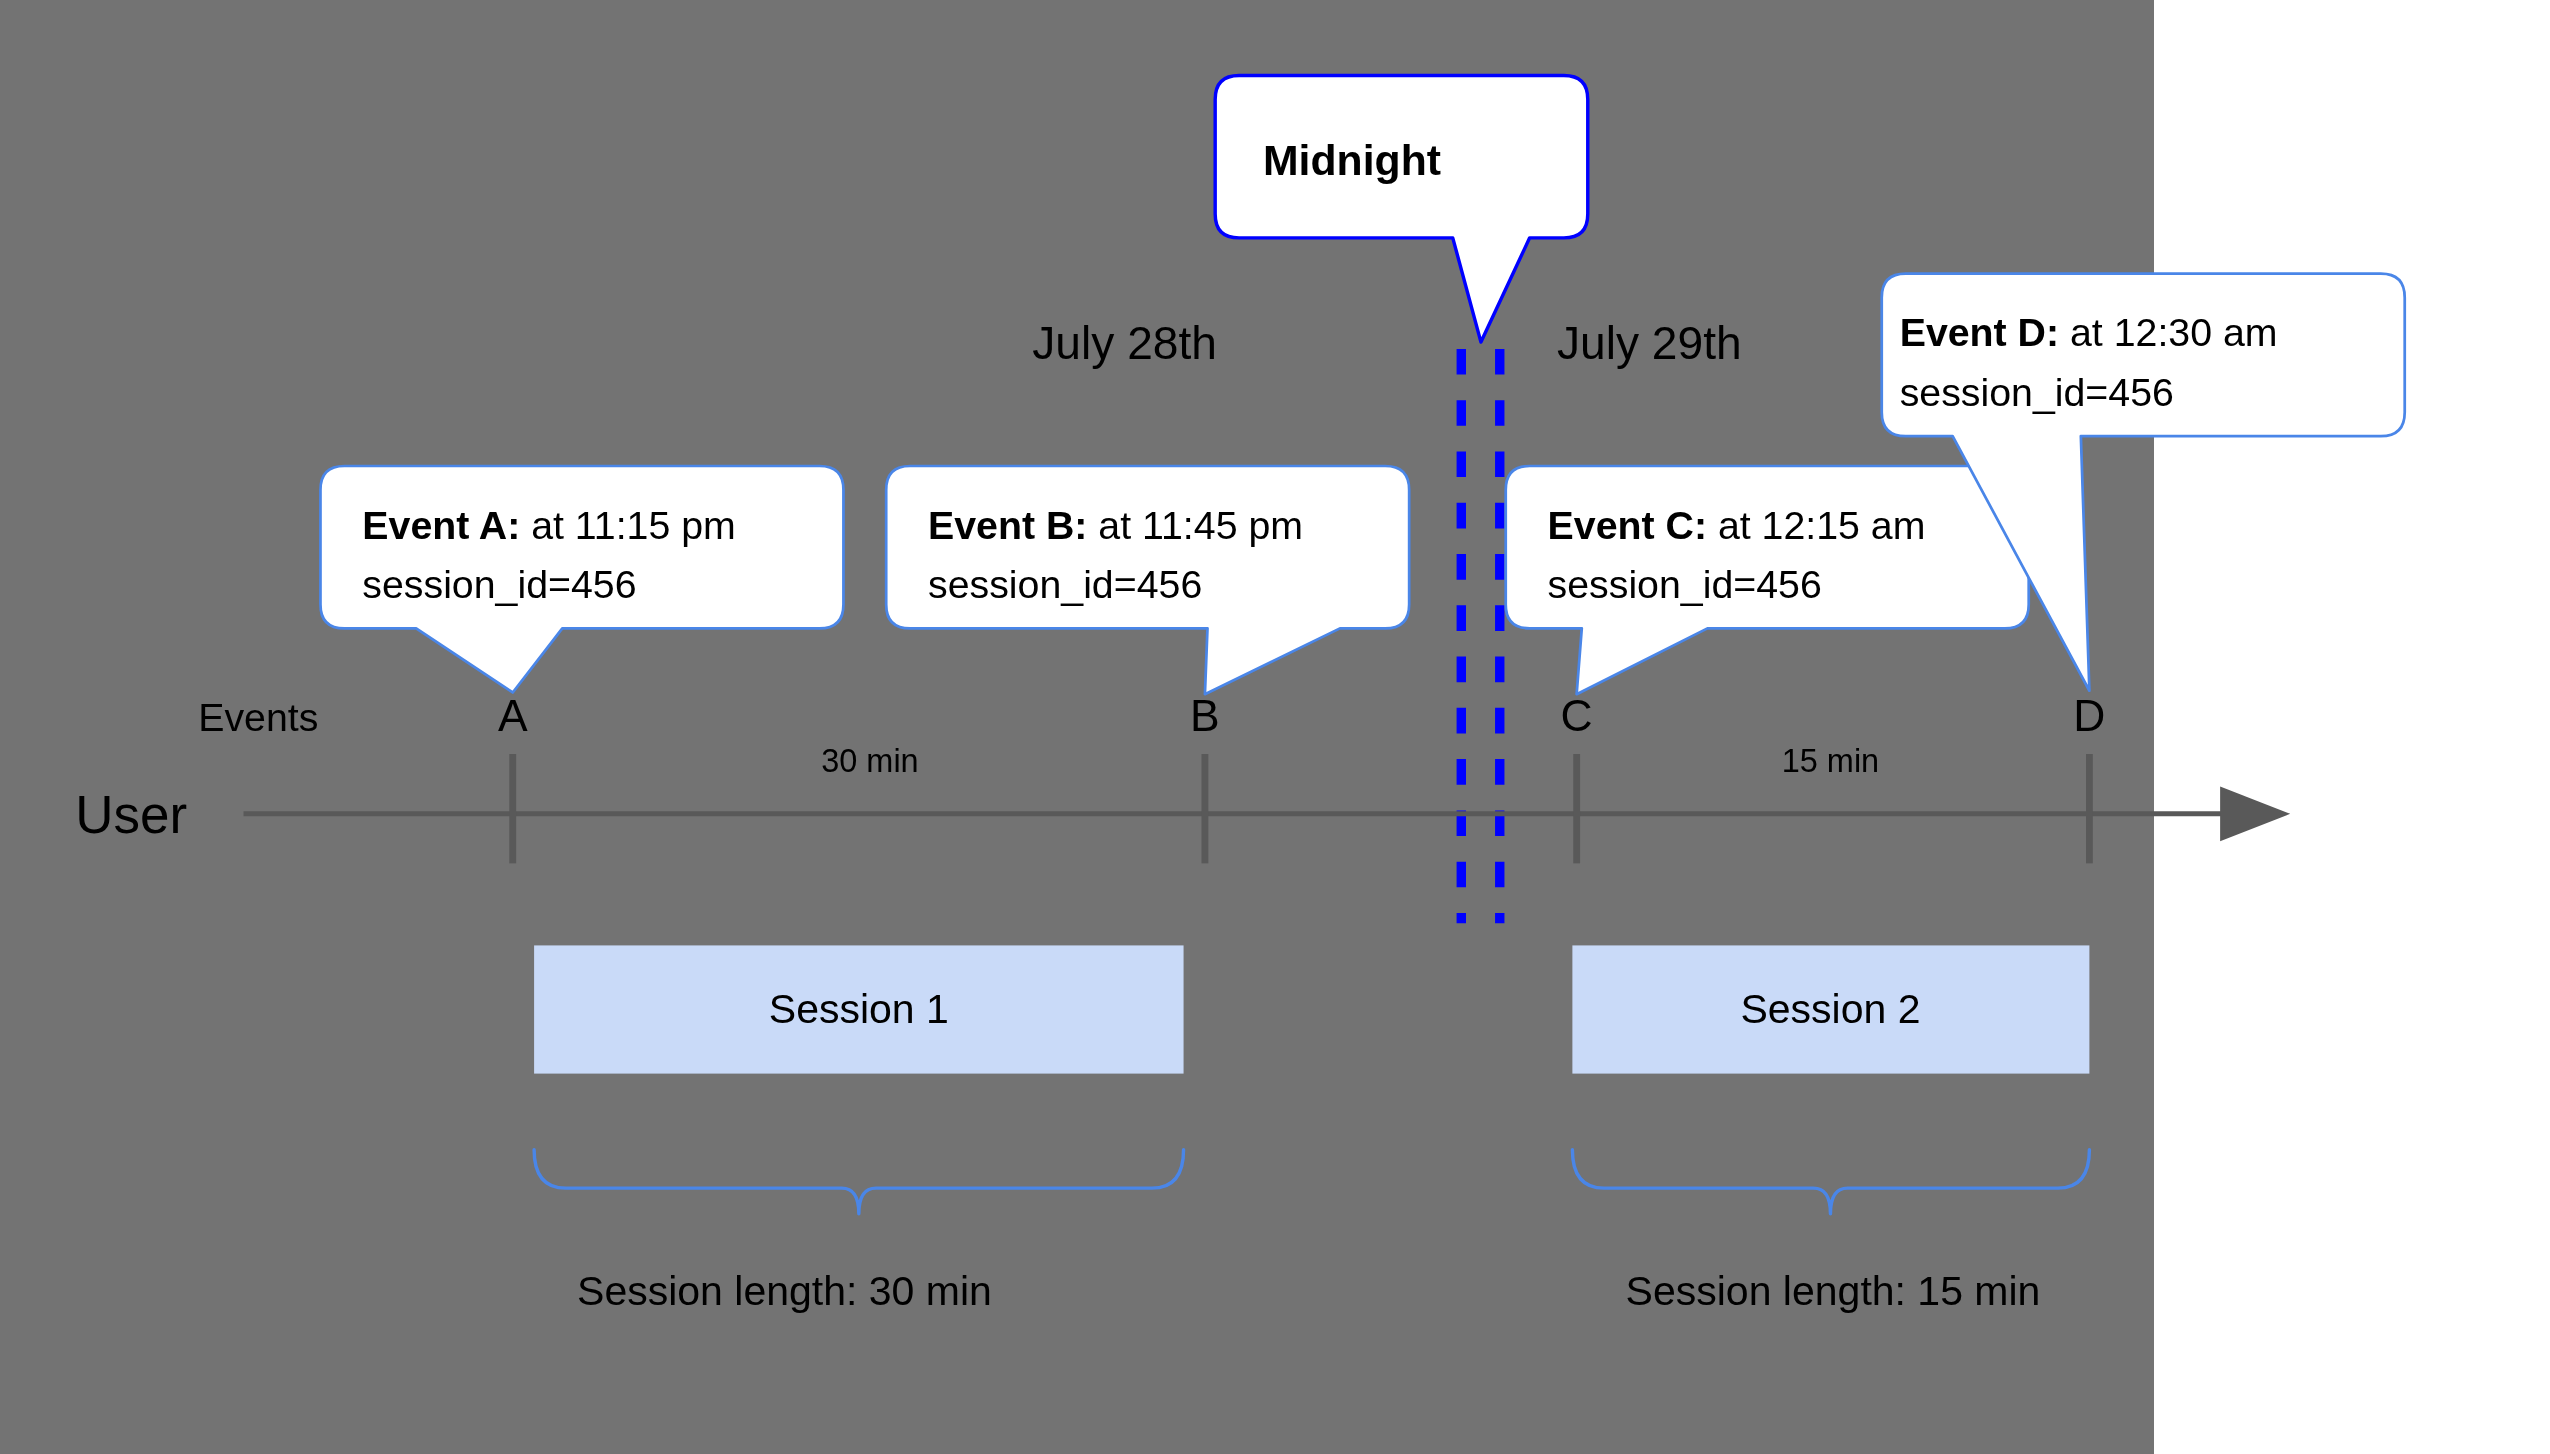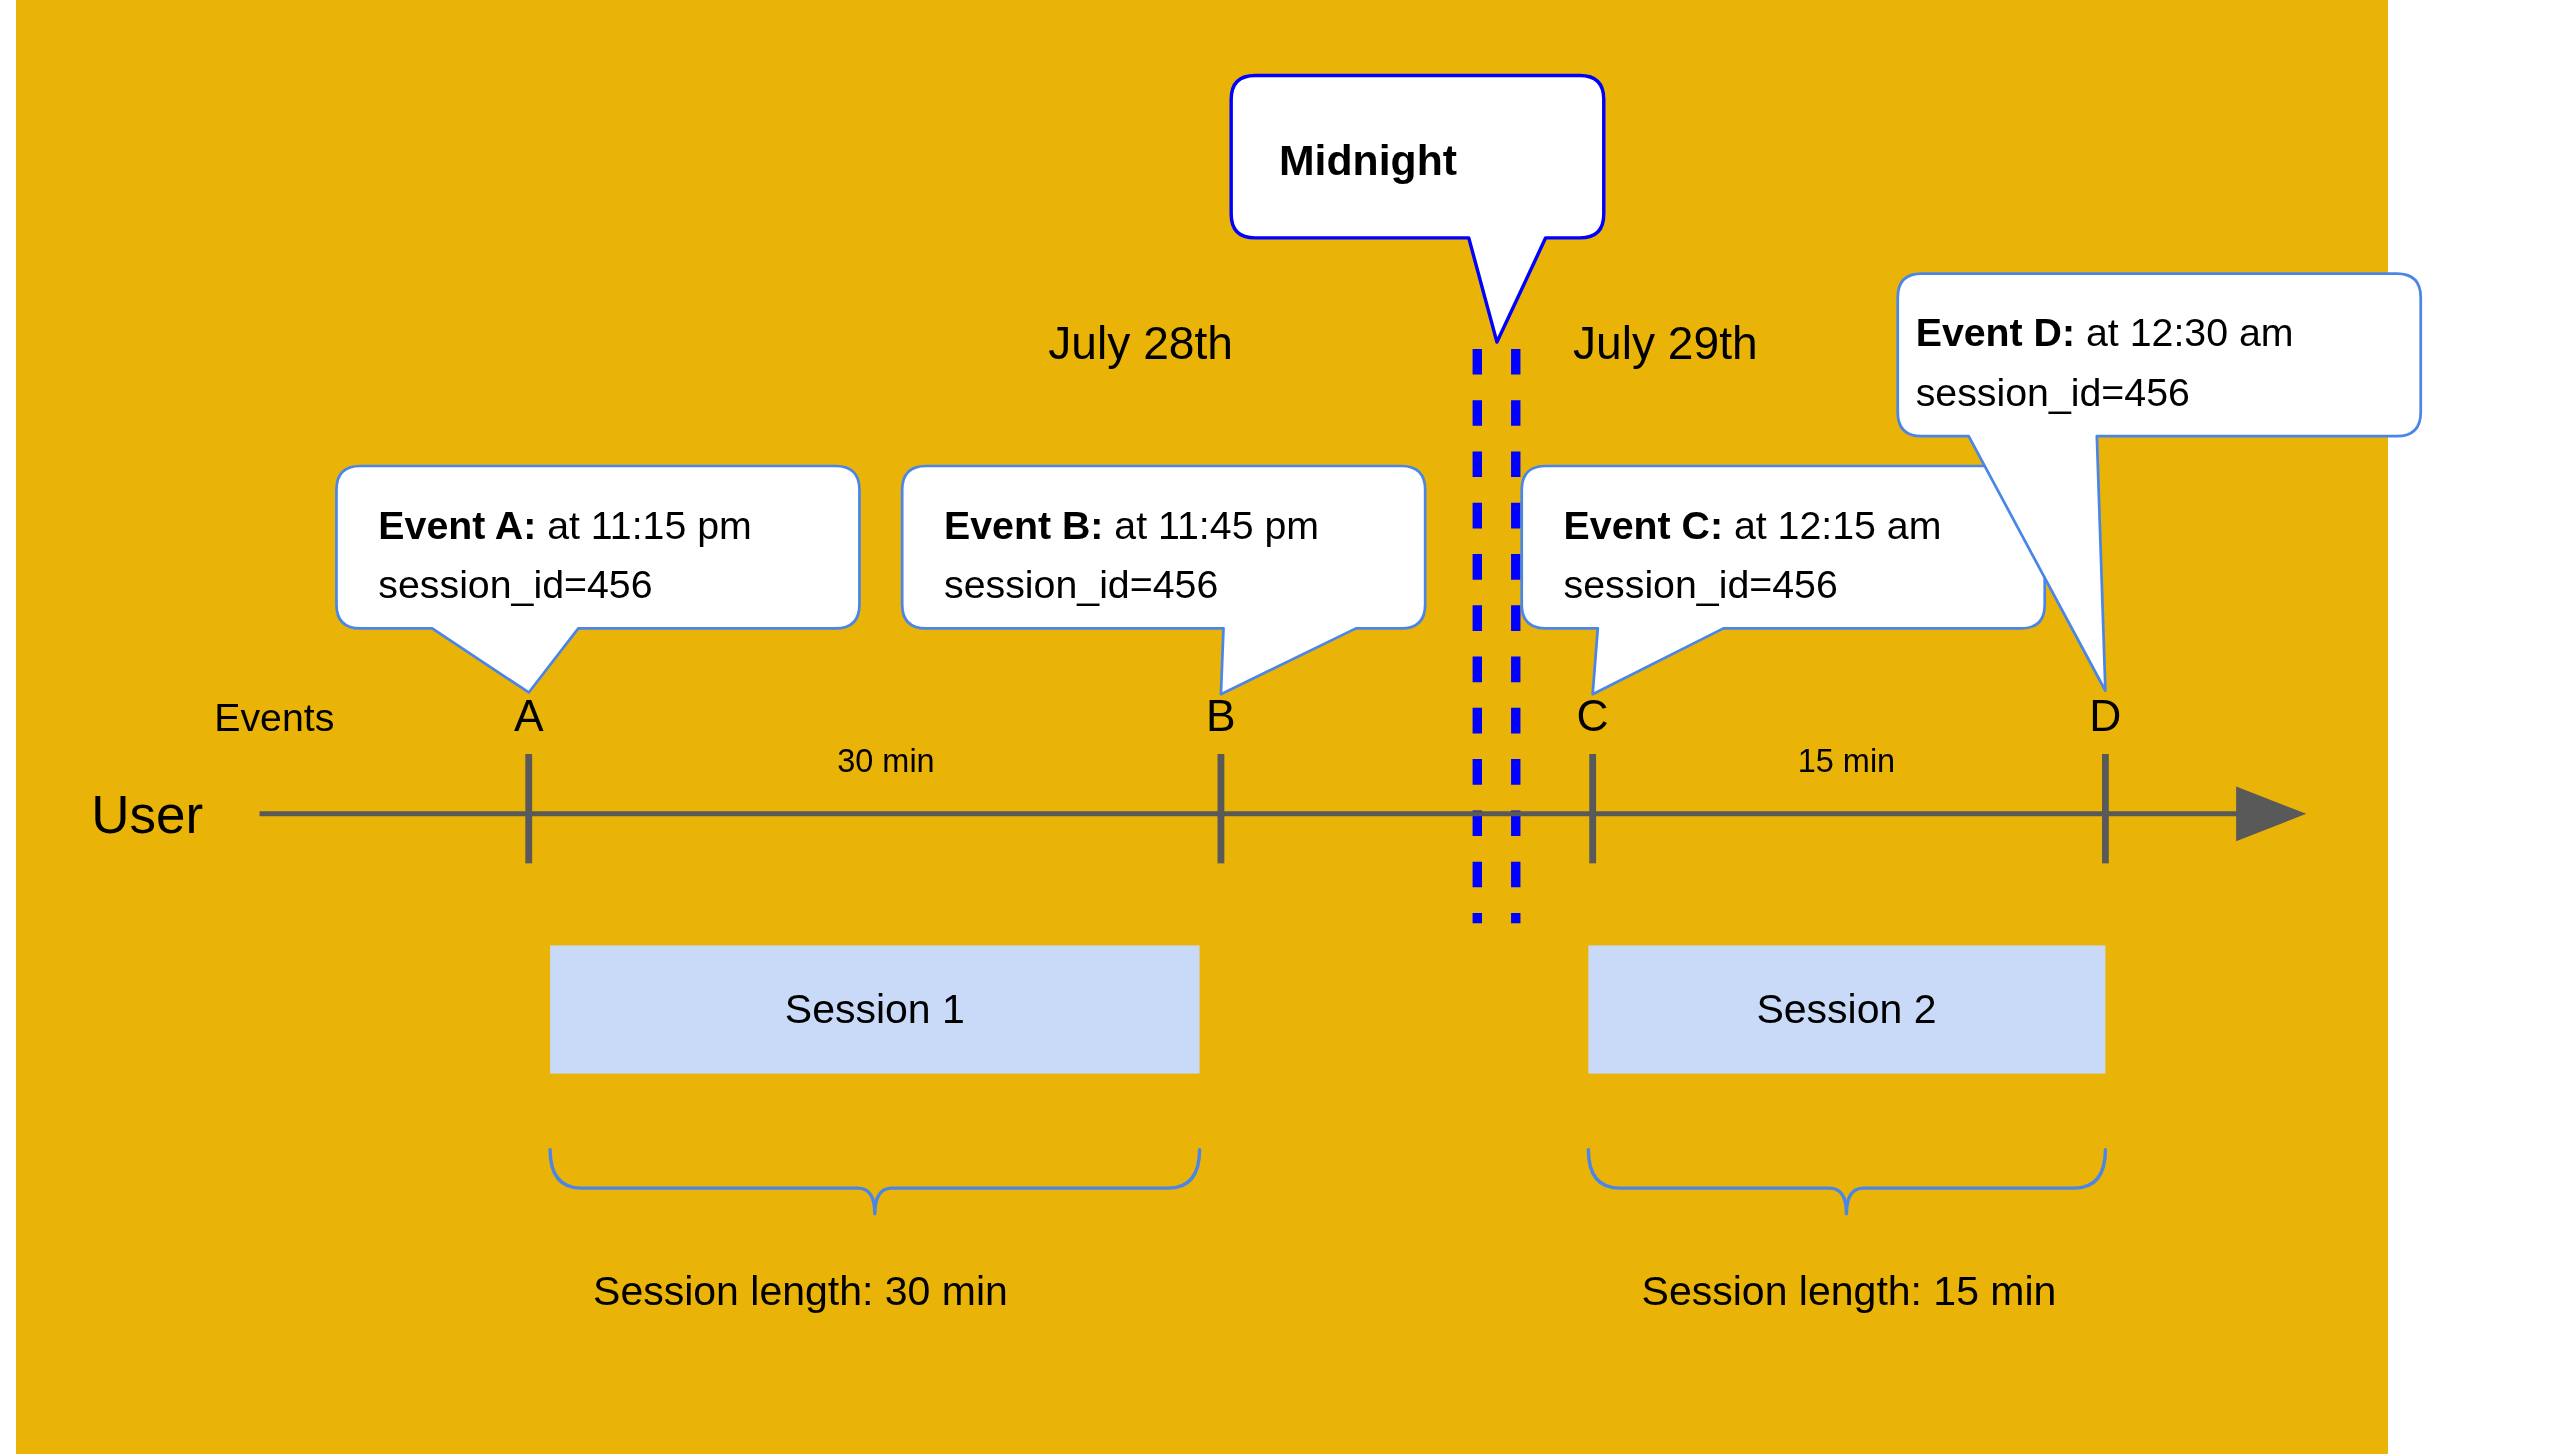--- a/index.html
+++ b/index.html
@@ -9,24 +9,23 @@
     background: #ffffff;
   }
   body {
     width: 2550px;
     height: 1455px;
     font-family: "Liberation Sans", sans-serif;
     overflow: hidden;
   }
   #diagram-root {
     position: relative;
-    width: 2372px;
+    width: 2154px;
     height: 1455px;
-    background: #eab308;
-    margin-left: 16px;
+    background: #737373;
   }
   svg#diagram-svg {
     position: absolute;
     top: 0;
     left: 0;
     width: 2550px;
     height: 1455px;
     display: block;
   }
   .callout-shape {

